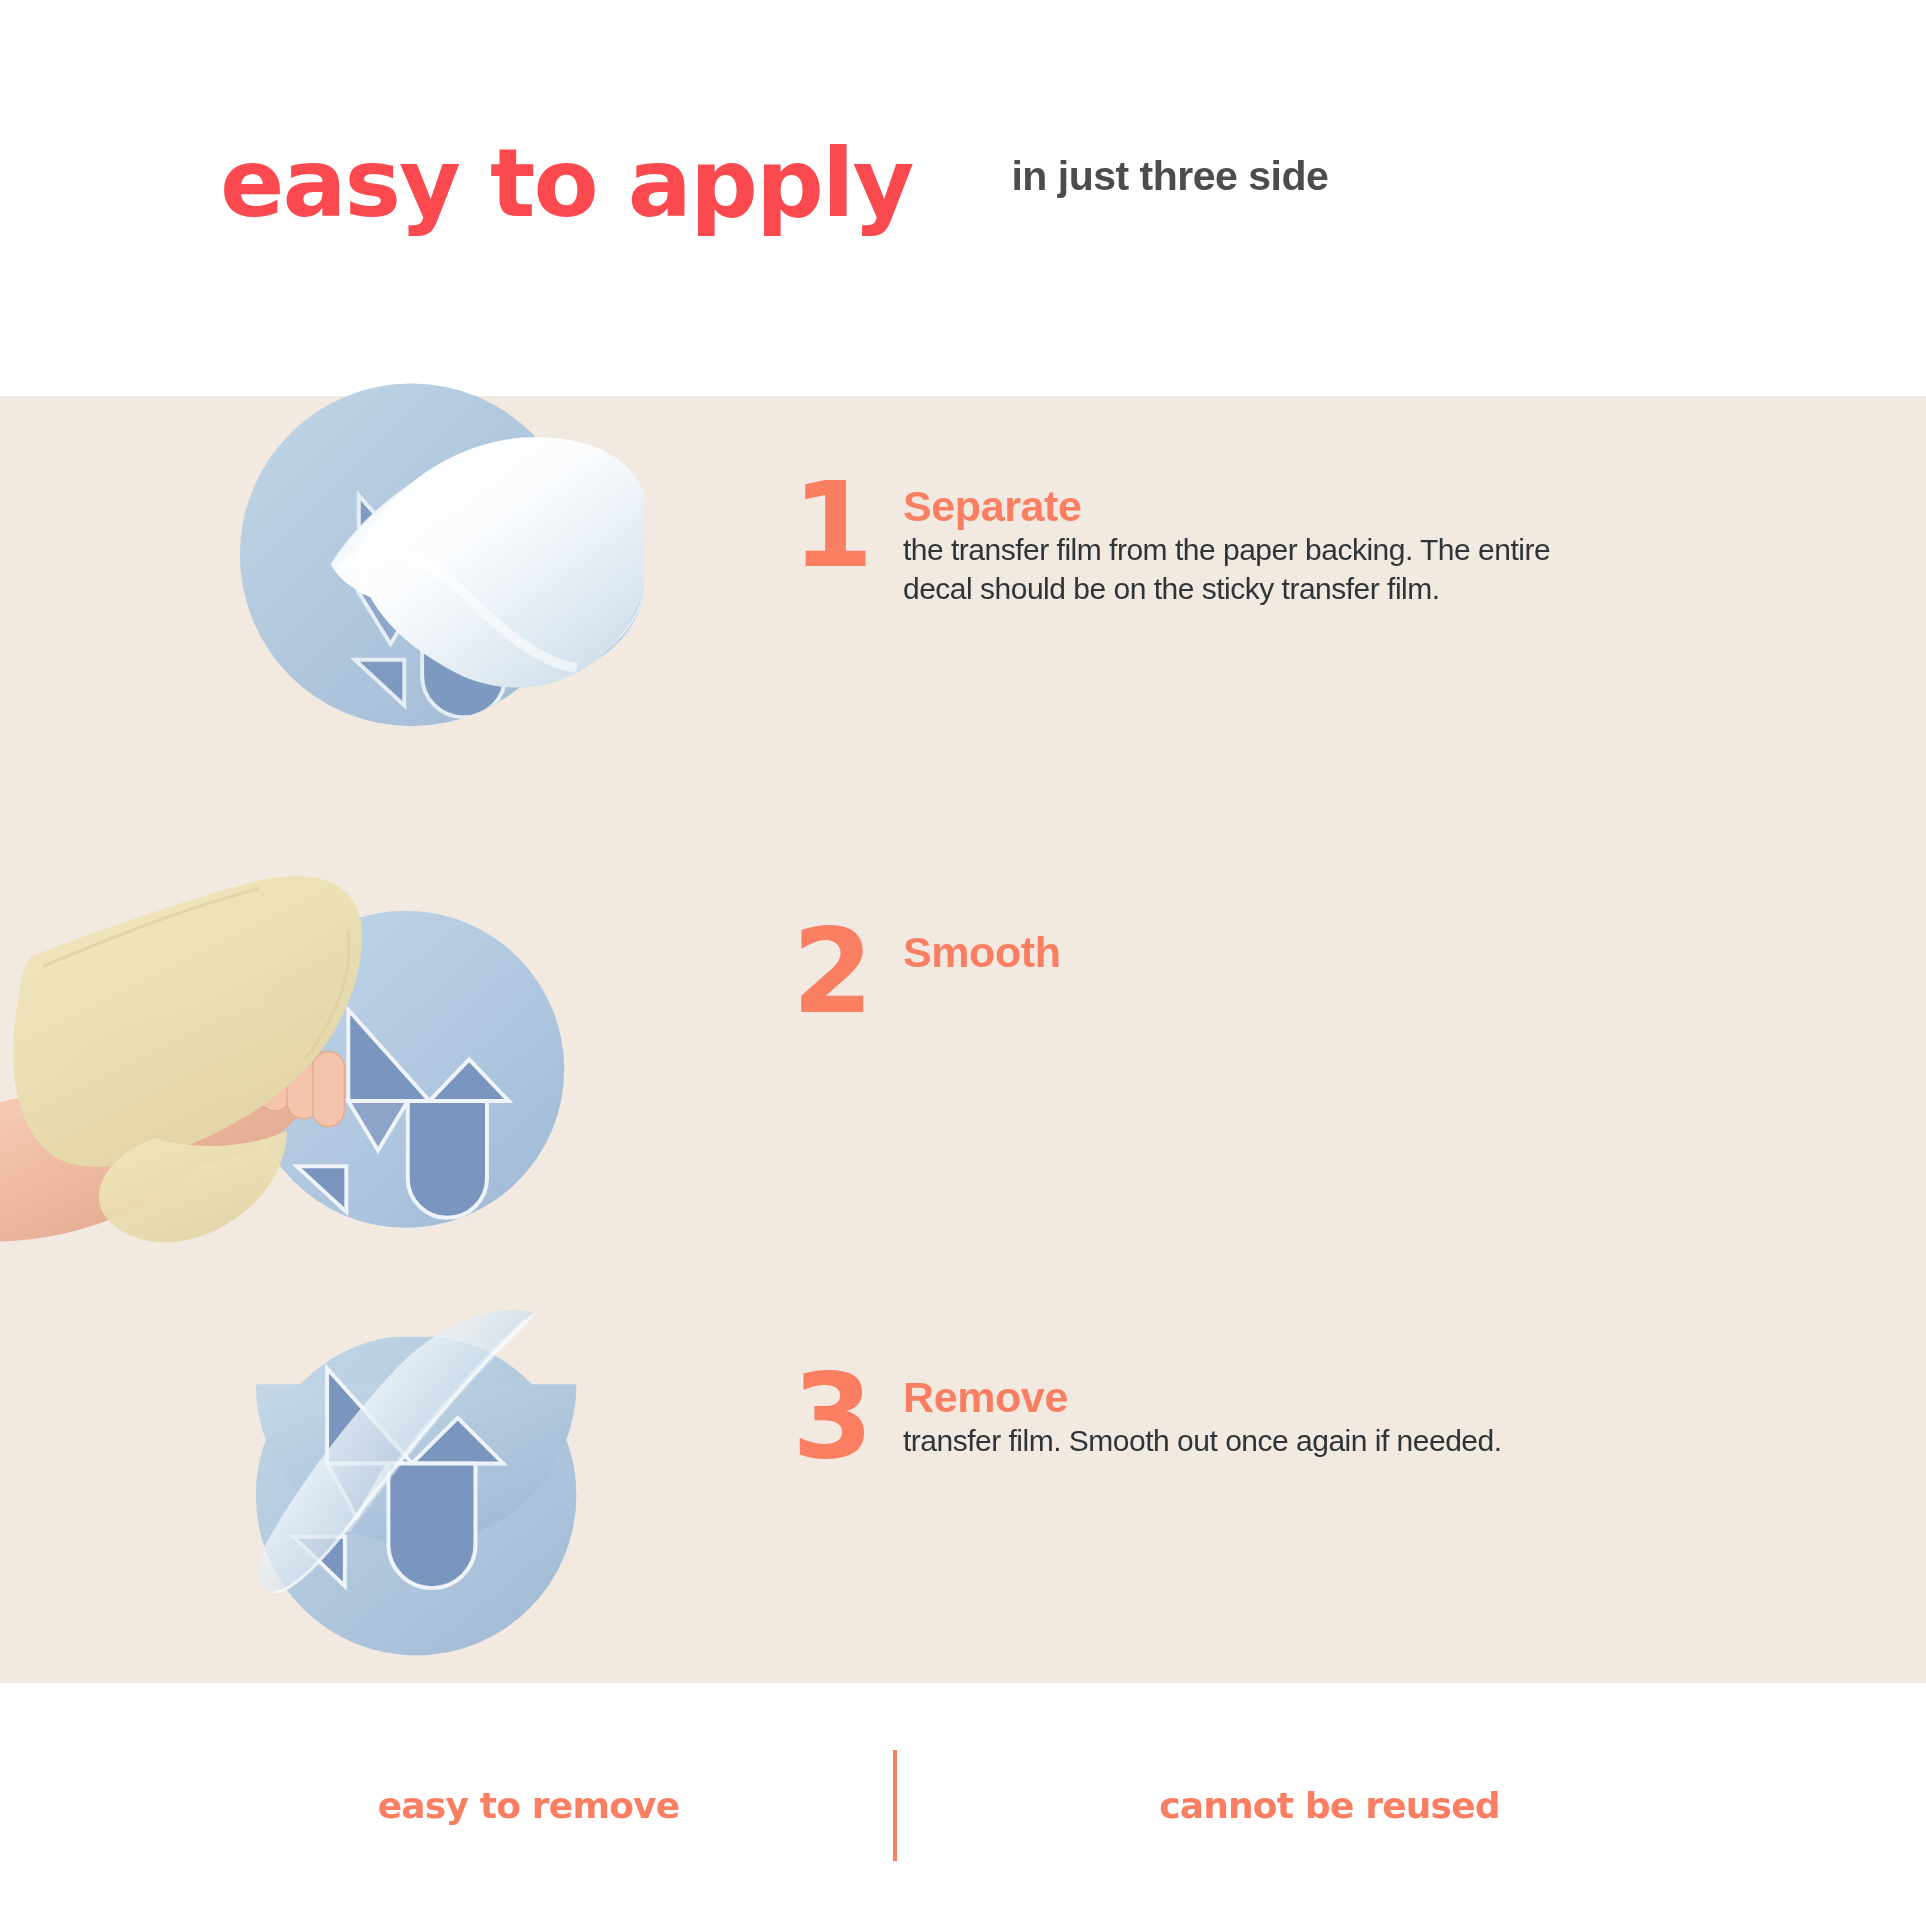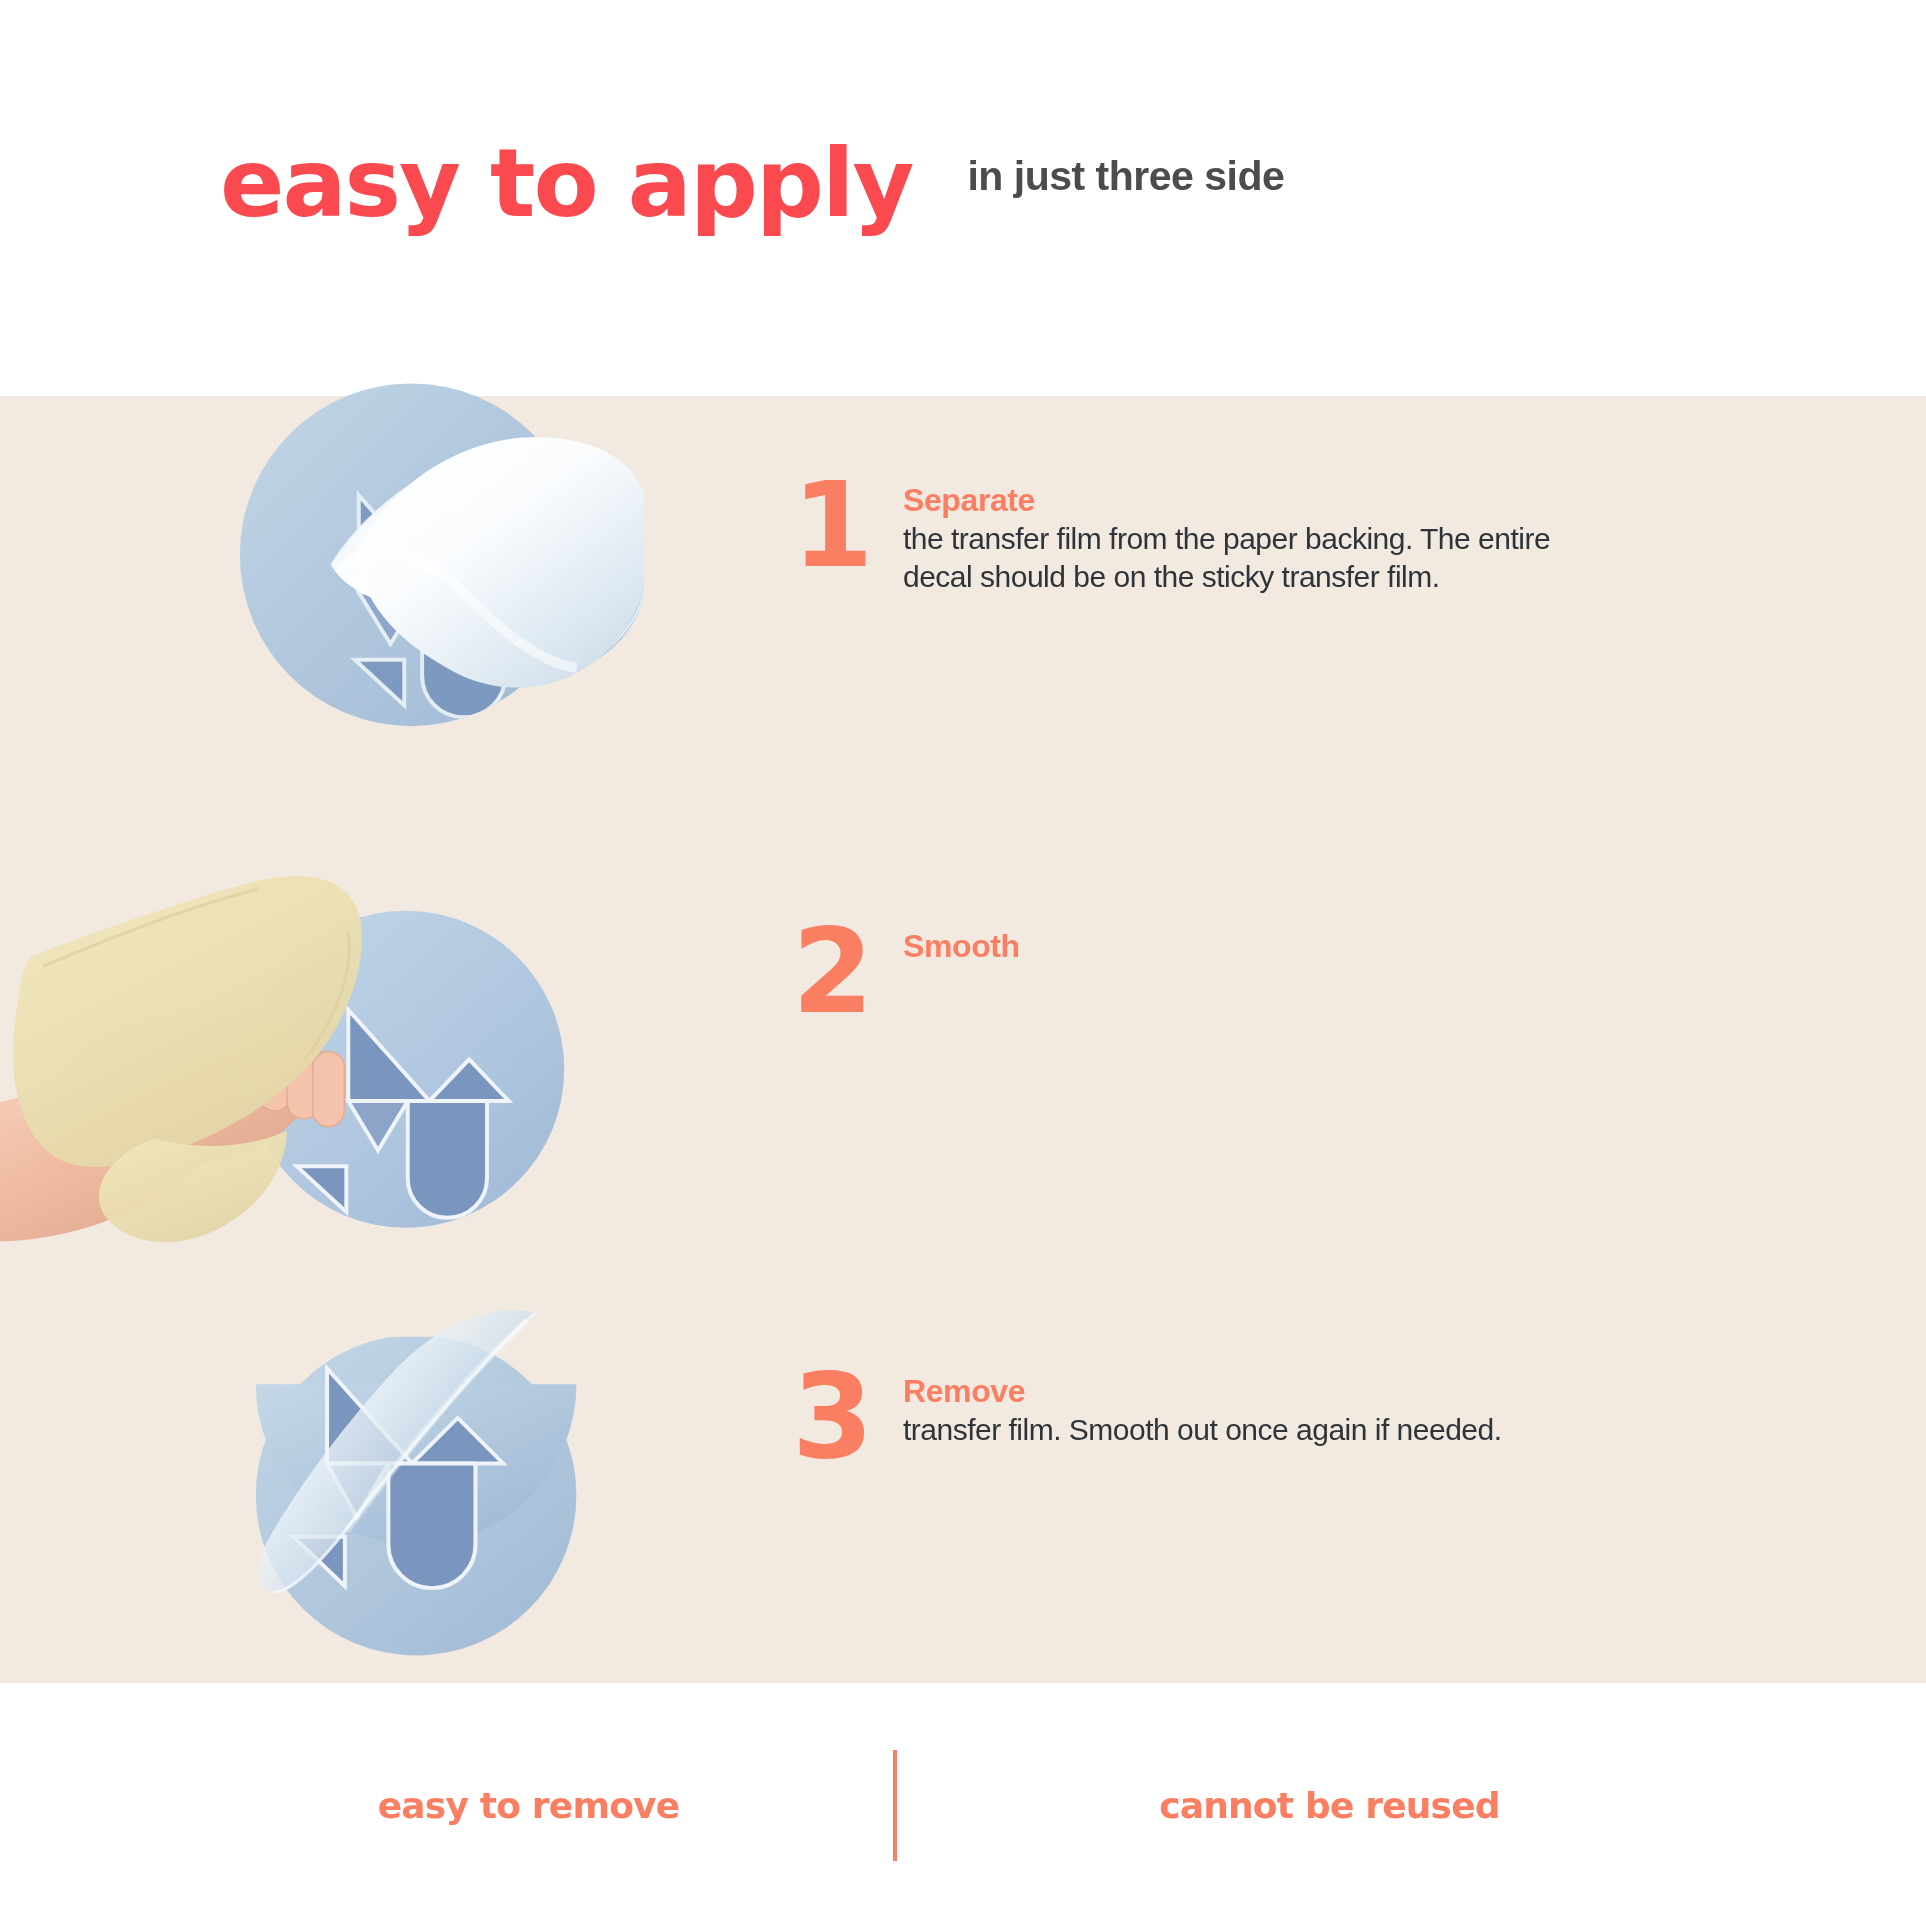--- a/index.html
+++ b/index.html
@@ -37,20 +37,21 @@
     height: 396px;
     background: #ffffff;
   }
 
   .headline-wrap {
     position: absolute;
     left: 220px;
     top: 139px;
     display: flex;
     align-items: flex-start;
+    gap: 44px;
   }
 
   .headline {
     font-family: "DejaVu Sans", sans-serif;
     font-weight: 700;
     font-size: 95px;
     line-height: 0.94;
     color: #fa4a4f;
     letter-spacing: -2px;
     white-space: nowrap;
@@ -100,21 +101,21 @@
   }
 
   .step-body {
     flex: 1 1 auto;
     padding-top: 8px;
   }
 
   .step-title {
     font-family: "Liberation Sans", sans-serif;
     font-weight: 700;
-    font-size: 32px;
+    font-size: 43px;
     line-height: 1.08;
     color: #fa7f62;
     margin-bottom: 2px;
     letter-spacing: -0.4px;
   }
 
   .step-text {
     font-family: "Liberation Sans", sans-serif;
     font-weight: 400;
     font-size: 30px;

